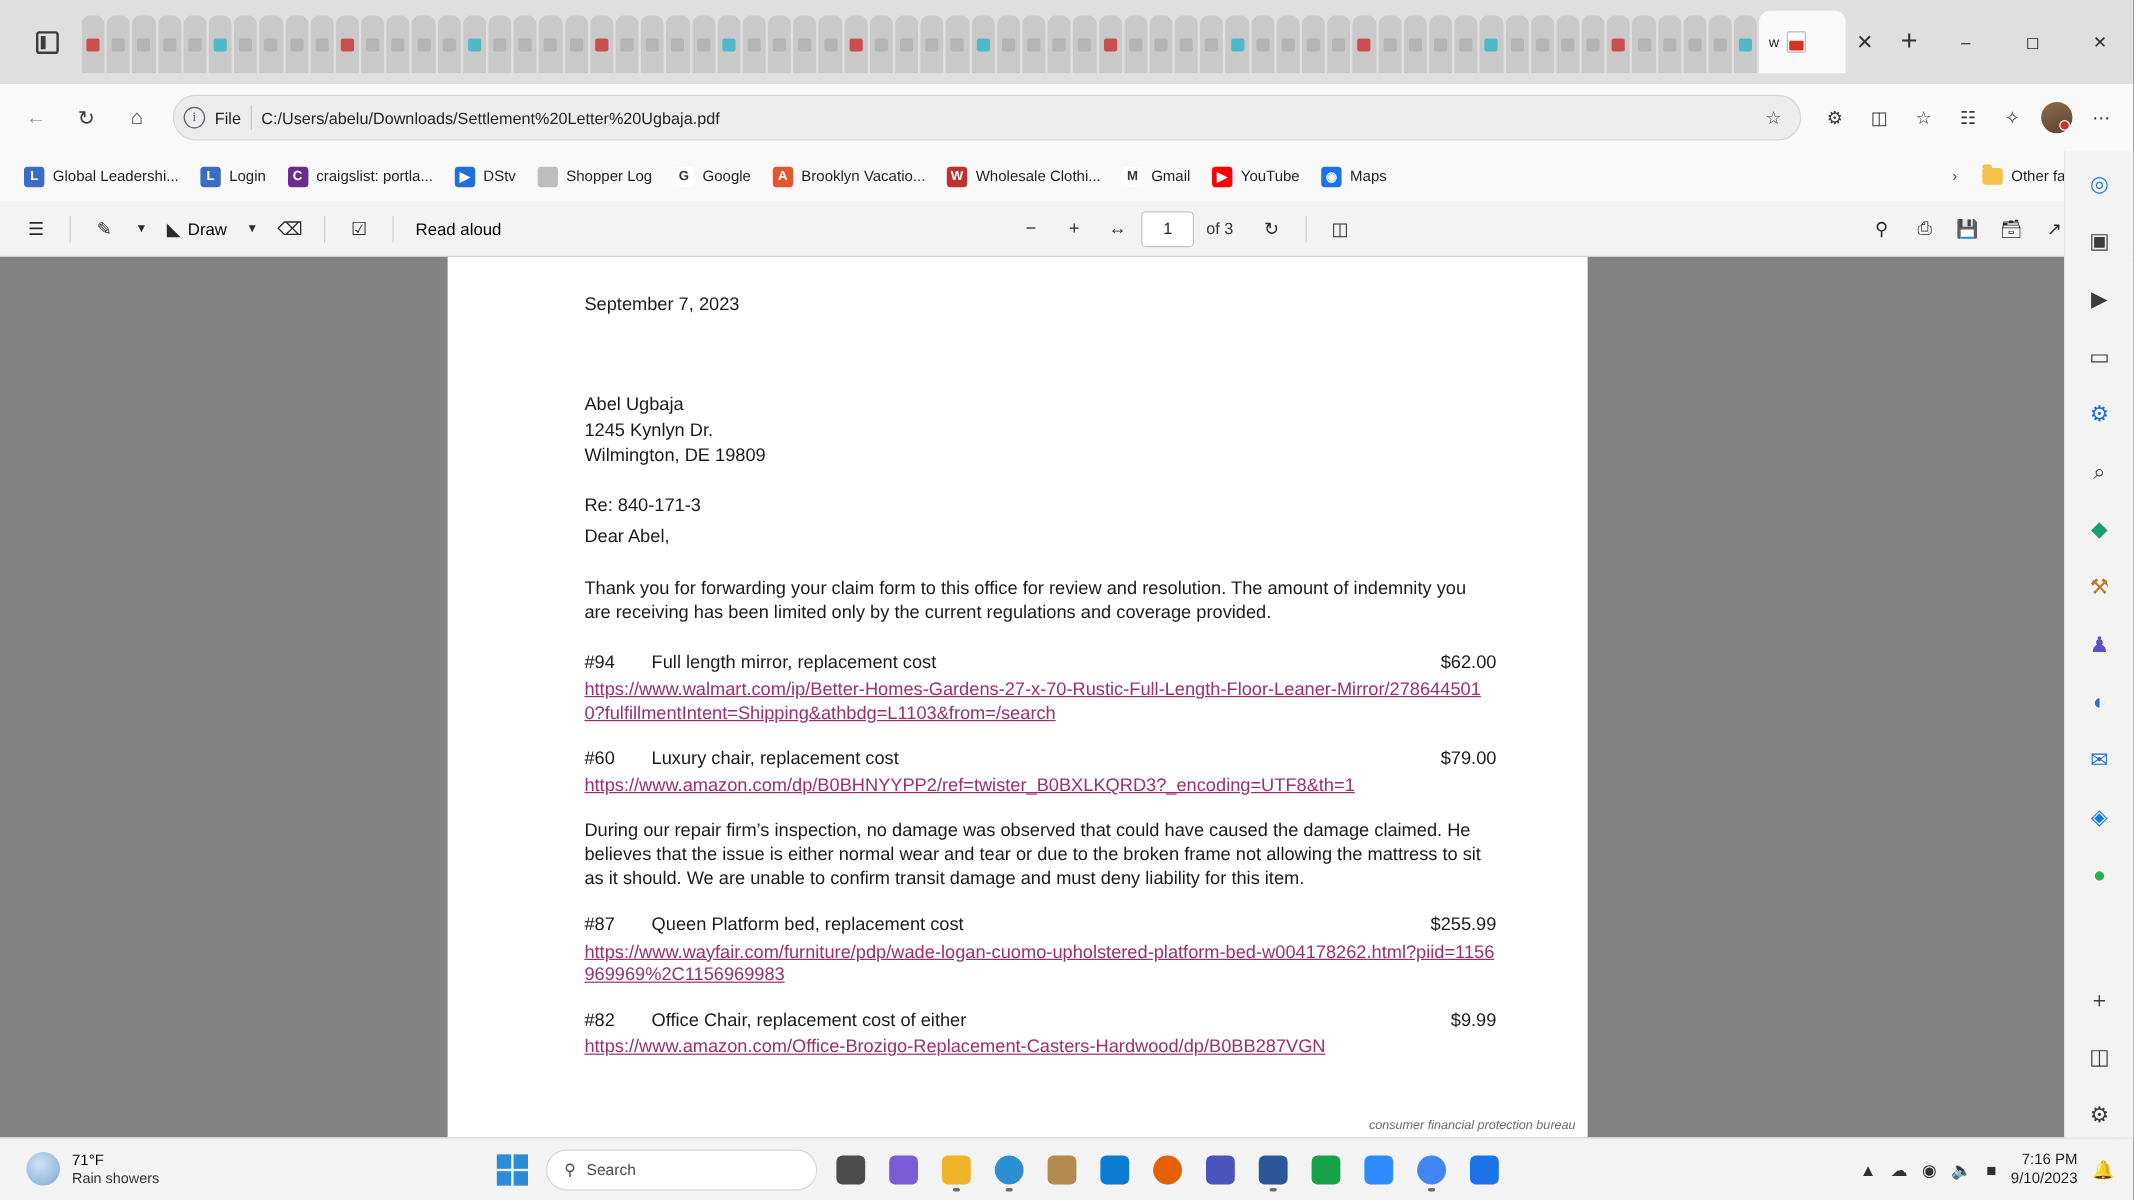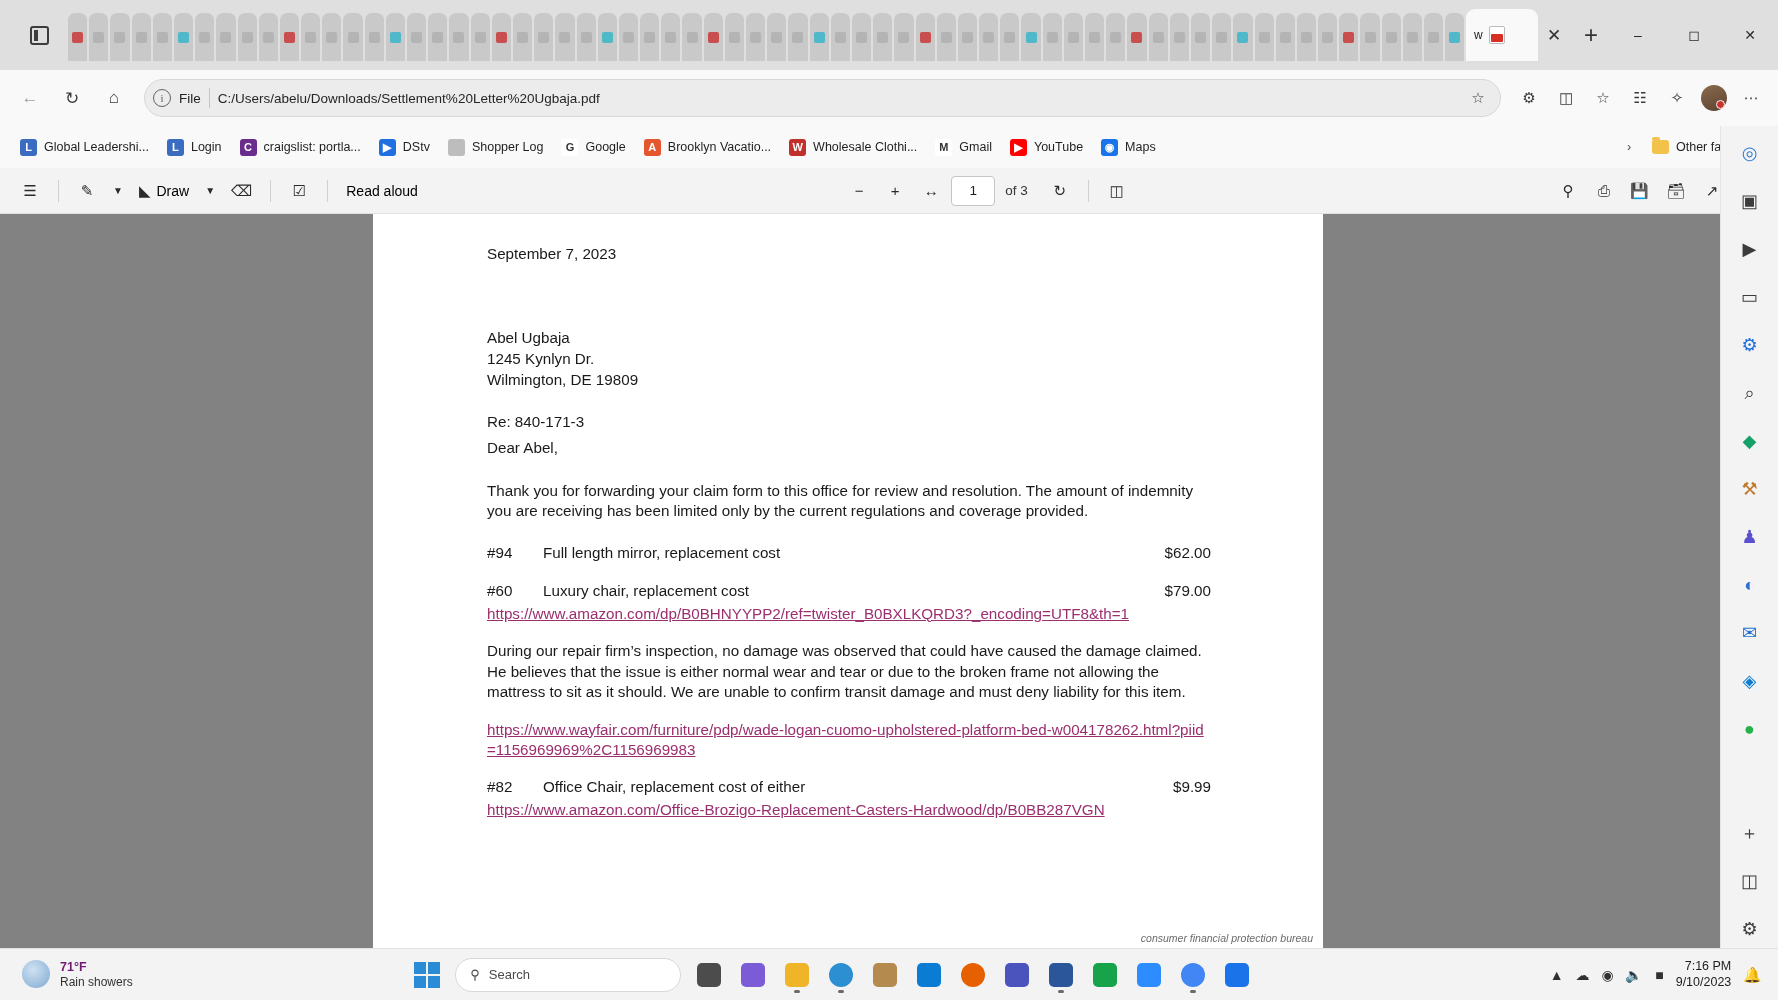--- a/index.html
+++ b/index.html
@@ -169,21 +169,21 @@
   
   .content {
     position: absolute; top: 214px; left: 0; right: 58px; bottom: 52px;
     background: #828282; overflow: hidden;
   }
   .page {
     position: absolute; left: 373px; top: 0; width: 950px; bottom: 0;
     background: #fff;
   }
   .doc {
-    padding: 30px 112px 0 114px;
+    padding: 30px 76px 0 114px;
     font-family: "Liberation Sans", sans-serif;
     font-size: 15.2px;
     color: #1a1a1a;
     line-height: 1.33;
   }
   .doc .date { margin-bottom: 64px; }
   .doc .addr { line-height: 1.36; margin-bottom: 22px; }
   .doc .re { margin-bottom: 6px; }
   .doc .salut { margin-bottom: 22px; }
   .doc p.para { margin: 0 0 22px 0; }
@@ -240,21 +240,21 @@
   }
   .weather {
     display: flex; align-items: center; gap: 10px; padding-left: 22px; width: 260px;
   }
   .weather .wic {
     width: 28px; height: 28px; border-radius: 50%;
     background: radial-gradient(circle at 40% 35%, #cfe2f3, #7fa8d0);
     position: relative;
   }
   .weather .wtxt { line-height: 1.2; }
-  .weather .t1 { font-size: 12.5px; color: #701a75; font-weight: 700; }
+  .weather .t1 { font-size: 12.5px; color: #000000; font-weight: 400; }
   .weather .t2 { font-size: 12px; color: #333; }
   .tb-center { display: flex; align-items: center; gap: 6px; margin: 0 auto; }
   .winlogo {
     width: 26px; height: 26px;
     display: grid; grid-template-columns: 1fr 1fr; grid-template-rows: 1fr 1fr; gap: 2px;
   }
   .winlogo i { background: #2a8bd6; display: block; }
   .searchbox {
     width: 226px; height: 34px; background: #fff; border: 1px solid #d8d8d8;
     border-radius: 17px; display: flex; align-items: center; gap: 9px;
@@ -630,33 +630,39 @@
         <div class="salut">Dear Abel,</div>
         <p class="para">Thank you for forwarding your claim form to this office for review and resolution.  The amount of indemnity you are receiving has been limited only by the current regulations and coverage provided.</p>
 
         <div id="claim-items">
             <div class="block">
               <div class="item">
                 <span class="num">#94</span>
                 <span class="desc">Full length mirror, replacement cost</span>
                 <span class="amt">$62.00</span>
               </div>
+              <a class="link" href="#">https://www.walmart.com/ip/Better-Homes-Gardens-27-x-70-Rustic-Full-Length-Floor-Leaner-Mirror/2786445010?fulfillmentIntent=Shipping&amp;athbdg=L1103&amp;from=/search</a>
             </div>
             <div class="block">
               <div class="item">
                 <span class="num">#60</span>
                 <span class="desc">Luxury chair, replacement cost</span>
                 <span class="amt">$79.00</span>
               </div>
               <a class="link" href="#">https://www.amazon.com/dp/B0BHNYYPP2/ref=twister_B0BXLKQRD3?_encoding=UTF8&amp;th=1</a>
             </div>
             <div class="block">
               <div class="denied-body">During our repair firm’s inspection, no damage was observed that could have caused the damage claimed. He believes that the issue is either normal wear and tear or due to the broken frame not allowing the mattress to sit as it should. We are unable to confirm transit damage and must deny liability for this item.</div>
             </div>
             <div class="block">
+              <div class="item">
+                <span class="num">#87</span>
+                <span class="desc">Queen Platform bed, replacement cost</span>
+                <span class="amt">$255.99</span>
+              </div>
               <a class="link" href="#">https://www.wayfair.com/furniture/pdp/wade-logan-cuomo-upholstered-platform-bed-w004178262.html?piid=1156969969%2C1156969983</a>
             </div>
             <div class="block">
               <div class="item">
                 <span class="num">#82</span>
                 <span class="desc">Office Chair, replacement cost of either</span>
                 <span class="amt">$9.99</span>
               </div>
               <a class="link" href="#">https://www.amazon.com/Office-Brozigo-Replacement-Casters-Hardwood/dp/B0BB287VGN</a>
             </div>

